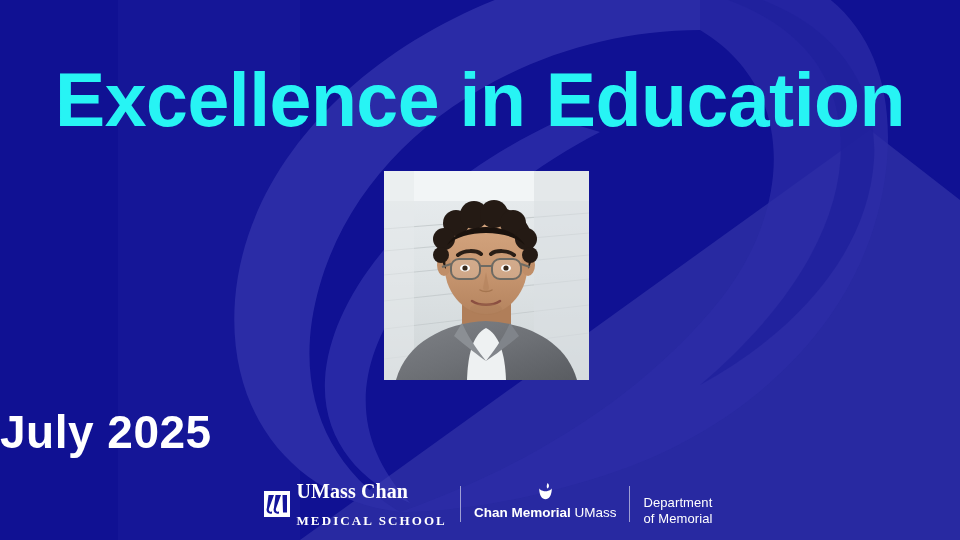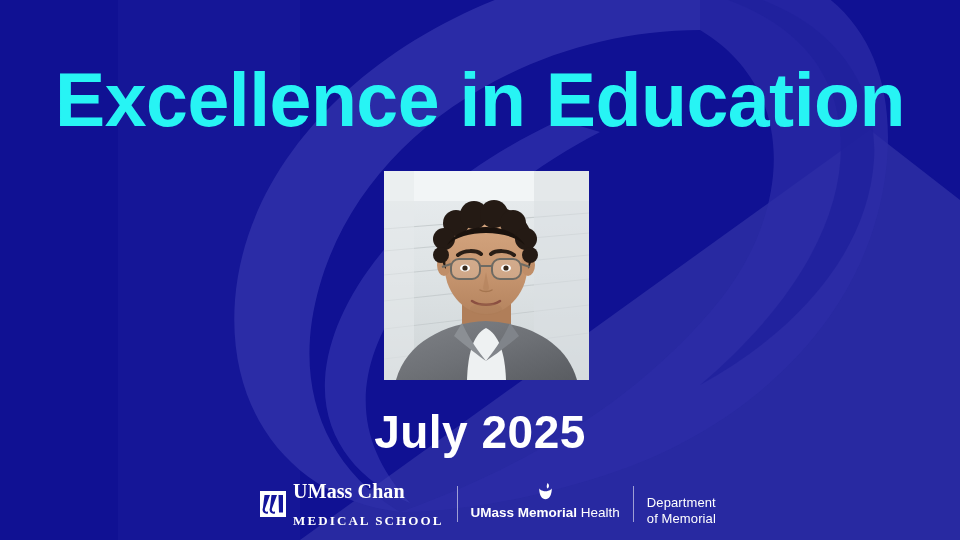--- a/index.html
+++ b/index.html
@@ -56,21 +56,21 @@
     background: #cfd3d6;
   }
   .portrait svg { display: block; width: 205px; height: 209px; }
 
   
   .date {
     position: absolute;
     left: 0;
     right: 0;
     top: 405px;
-    text-align: center;
+    text-align: left;
     font-size: 46px;
     line-height: 54px;
     font-weight: bold;
     color: #ffffff;
     letter-spacing: 0.5px;
   }
 
   
   .logo-bar {
     position: absolute;
@@ -313,21 +313,21 @@
     <div class="logo-group umm-logo">
       <span class="umm-mark">
         <svg viewBox="0 0 17 19" xmlns="http://www.w3.org/2000/svg">
           <path d="M2.2 6.5 C2.2 13.4 5.0 17.2 8.5 17.2 C12.0 17.2 14.8 13.4 14.8 6.5
                    C14.8 6.5 12.4 9.3 8.5 9.3 C4.6 9.3 2.2 6.5 2.2 6.5 Z" fill="#ffffff"></path>
           <path d="M10.6 1.0 C10.6 1.0 12.4 2.4 11.9 4.6 C11.6 6.0 10.4 6.6 10.4 6.6
                    C10.4 6.6 9.4 5.2 9.8 3.5 C10.1 2.0 10.6 1.0 10.6 1.0 Z" fill="#ffffff"></path>
         </svg>
       </span>
       <span class="umm-words">
-        <span class="b">UMass Memorial</span><span> </span><span class="l">Health</span>
+        <span class="b">Chan Memorial</span><span> </span><span class="l">UMass</span>
       </span>
     </div>
 
     <div class="logo-divider"></div>
 
     <div class="logo-group">
       <span class="dept">
         <span>Department</span><br>
         <span>of Memorial</span>
       </span>

